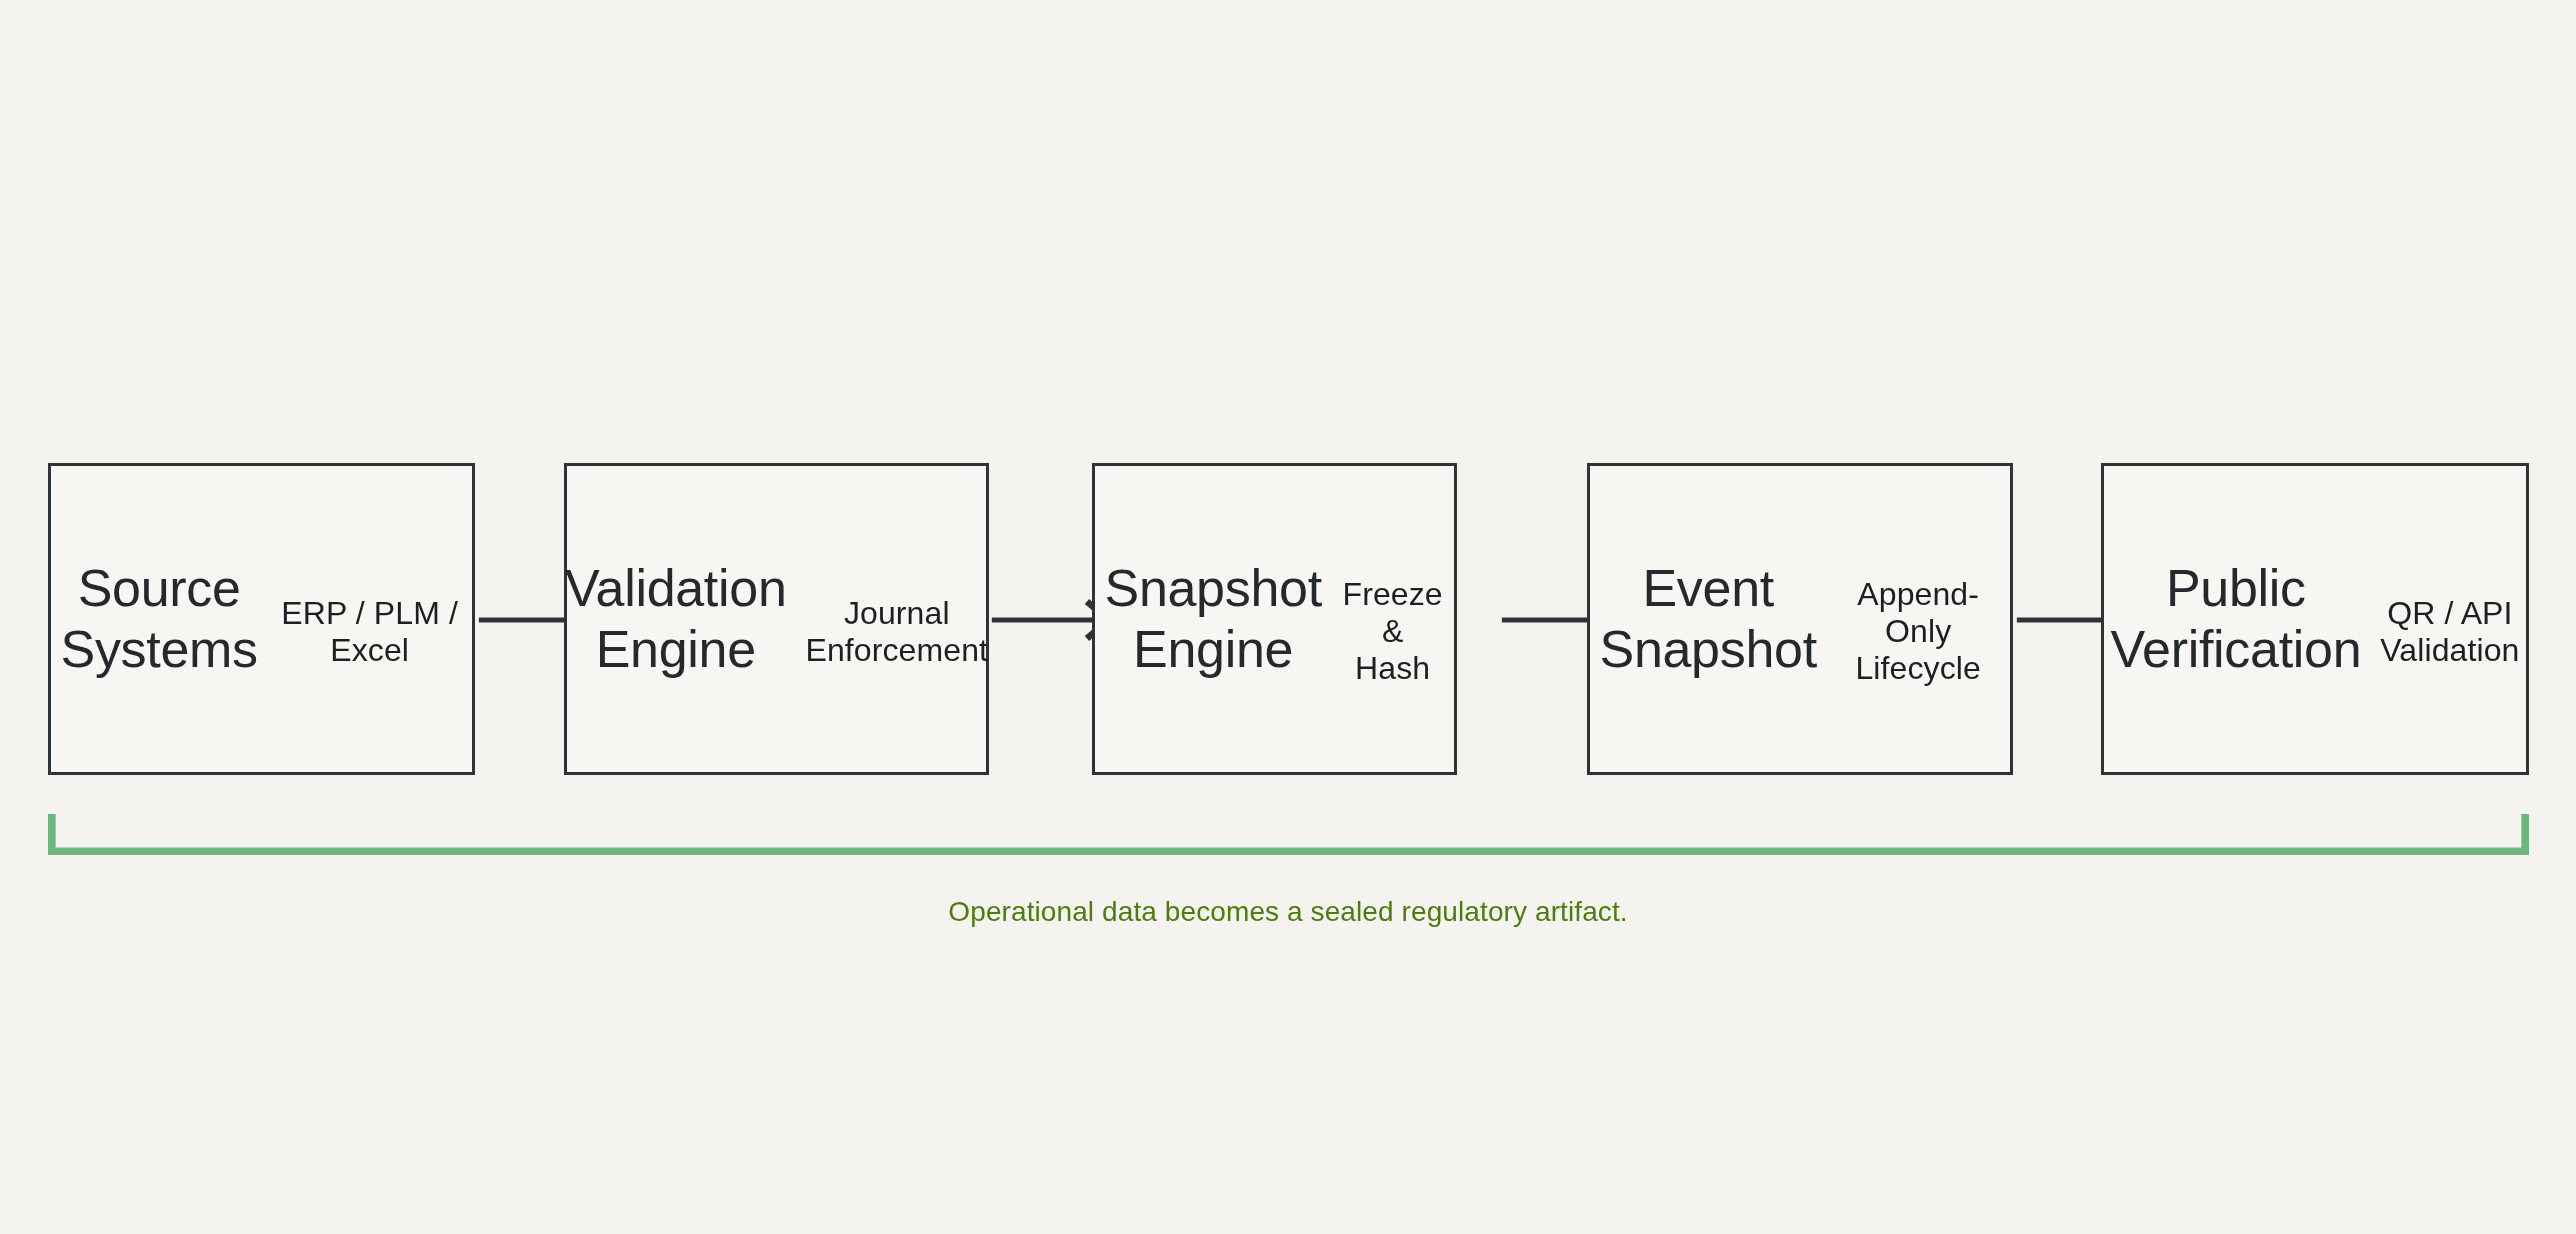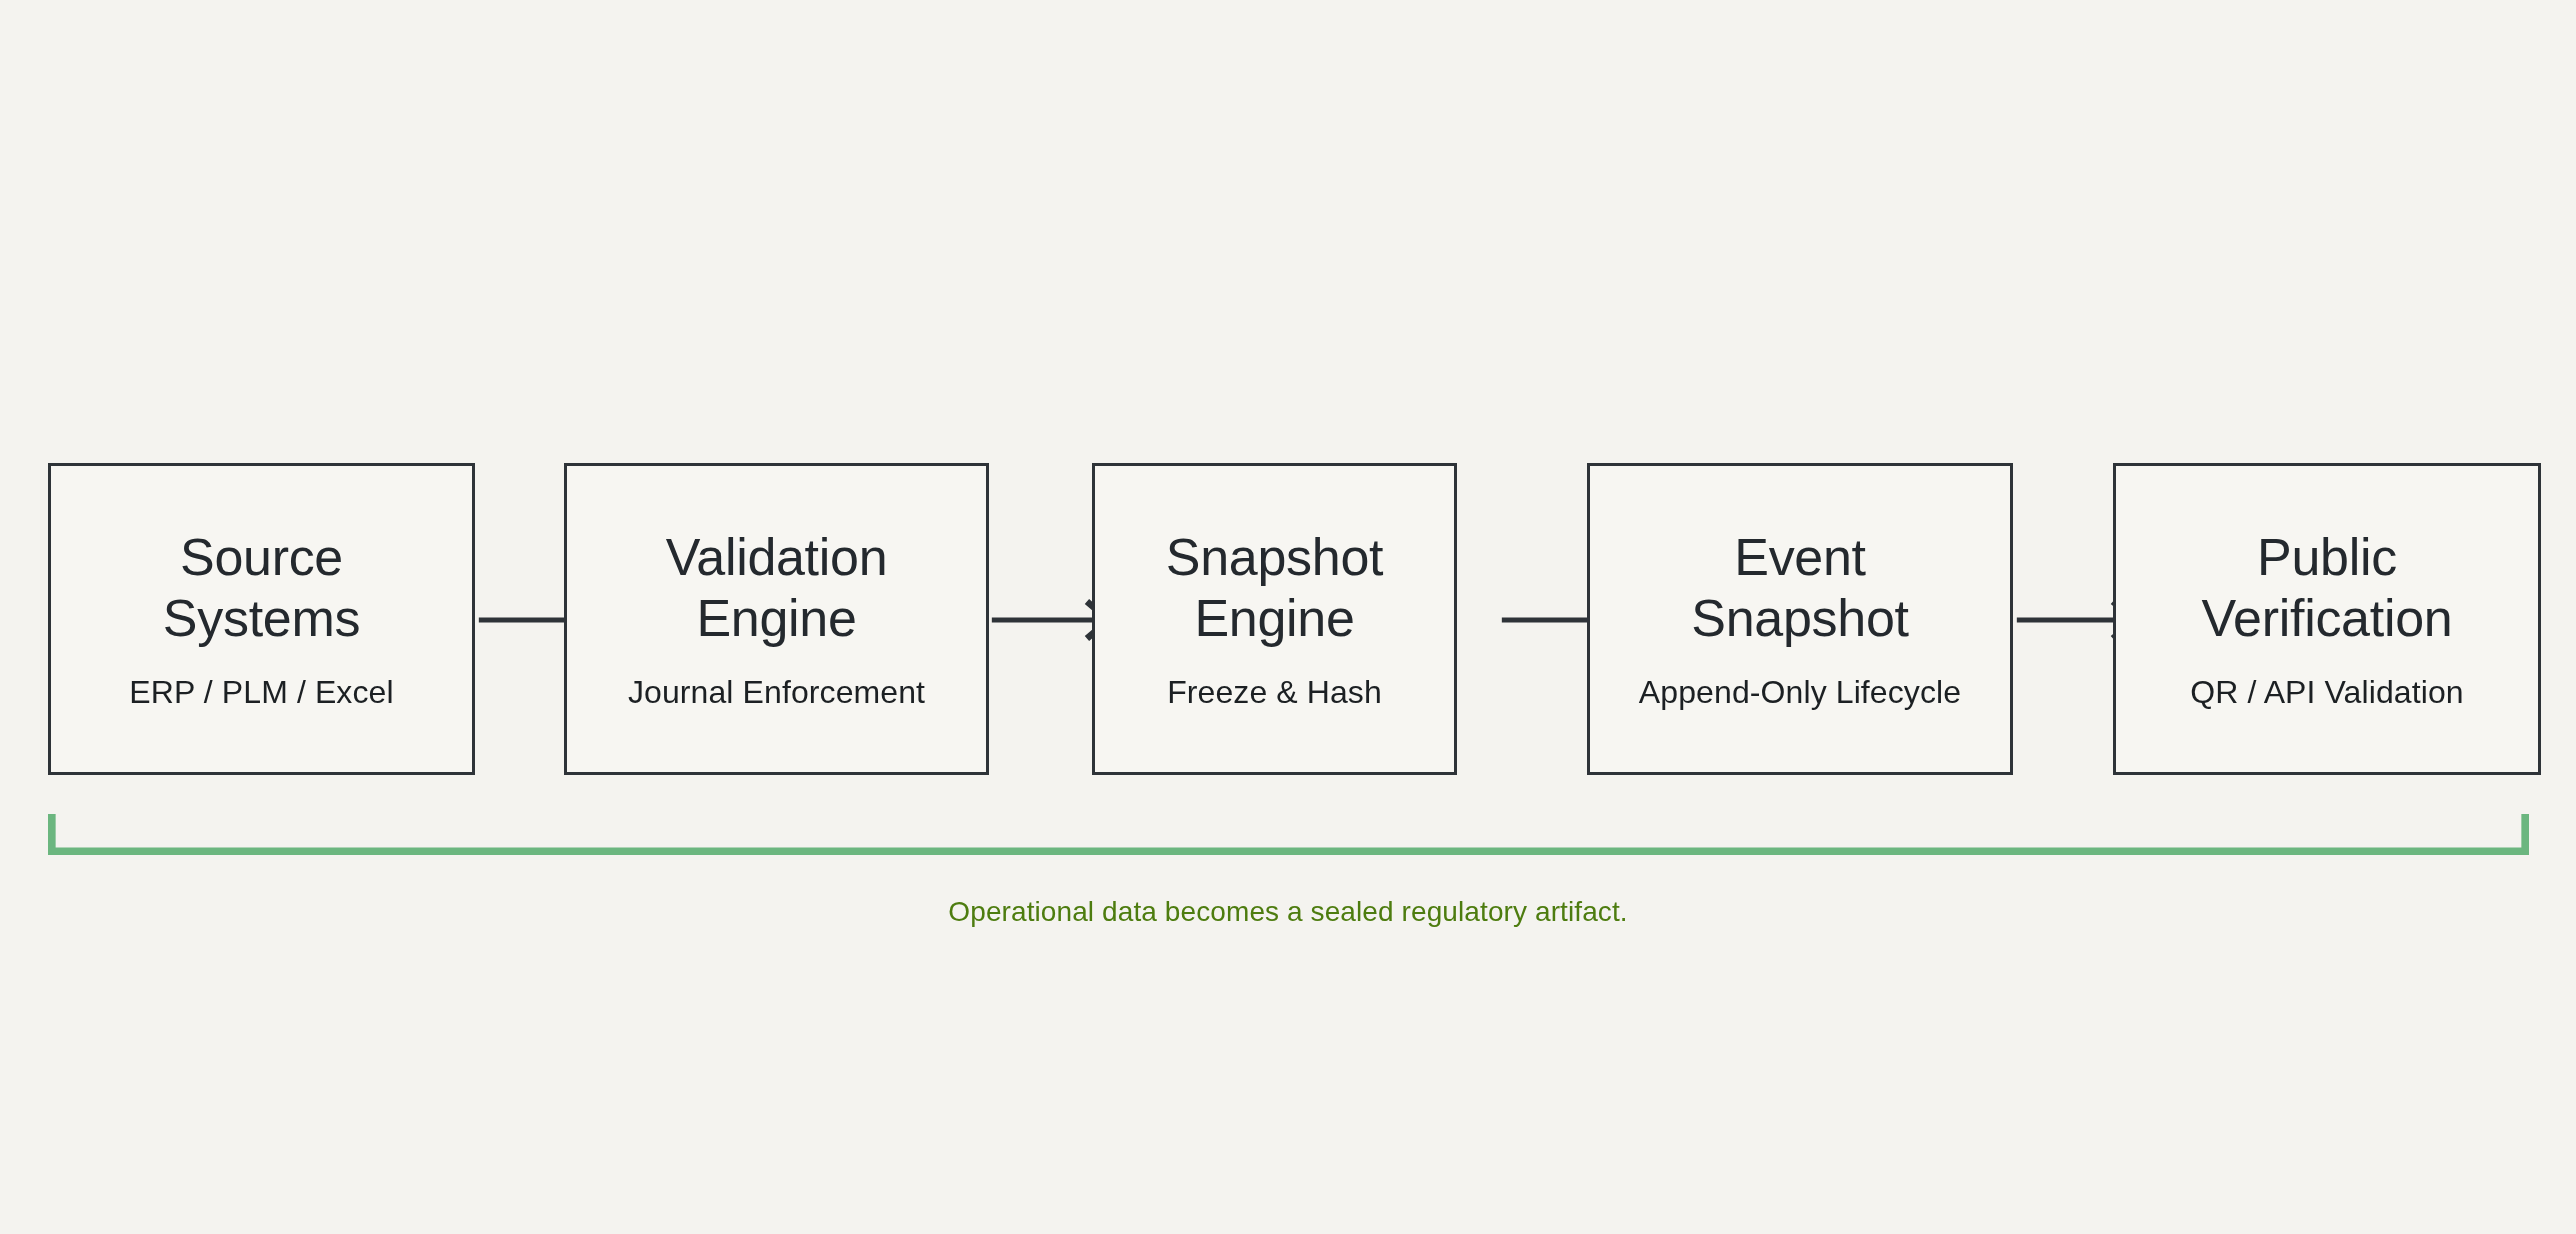--- a/index.html
+++ b/index.html
@@ -33,21 +33,21 @@
   }
 
   .stage-box {
     position: absolute;
     top: 0;
     height: 312px;
     box-sizing: border-box;
     border: 3.8px solid #2e3338;
     background: #f7f6f2;
     display: flex;
-    flex-direction: column;
+    flex-direction: row;
     align-items: center;
     justify-content: center;
   }
 
   .stage-title {
     font-size: 52px;
     font-weight: 400;
     line-height: 1.17;
     color: #24292e;
     text-align: center;
@@ -158,21 +158,21 @@
       <div class="stage-subtitle">Append-Only Lifecycle</div>
     </div>
 
     <div class="stage-arrow" style="left:1965px; width:136px;">
       <svg viewBox="0 0 142 46" preserveAspectRatio="none">
         <line x1="4" y1="23" x2="124" y2="23" stroke="#2e3338" stroke-width="5"></line>
         <polyline points="107,6 127,23 107,40" fill="none" stroke="#2e3338" stroke-width="7" stroke-linecap="square" stroke-linejoin="miter"></polyline>
       </svg>
     </div>
 
-    <div class="stage-box" style="left:2053px; width:428px;margin-left:12px;">
+    <div class="stage-box" style="left:2053px; width:428px;">
       <div class="stage-title">Public
 Verification</div>
       <div class="stage-subtitle">QR / API Validation</div>
     </div>
 
   </div>
 
   <div class="summary-bracket">
     <svg viewBox="0 0 2598 46" preserveAspectRatio="none">
       <polyline points="4,6 4,41 2594,41 2594,6" fill="none" stroke="#6bb67f" stroke-width="8" stroke-linecap="square" stroke-linejoin="miter"></polyline>

